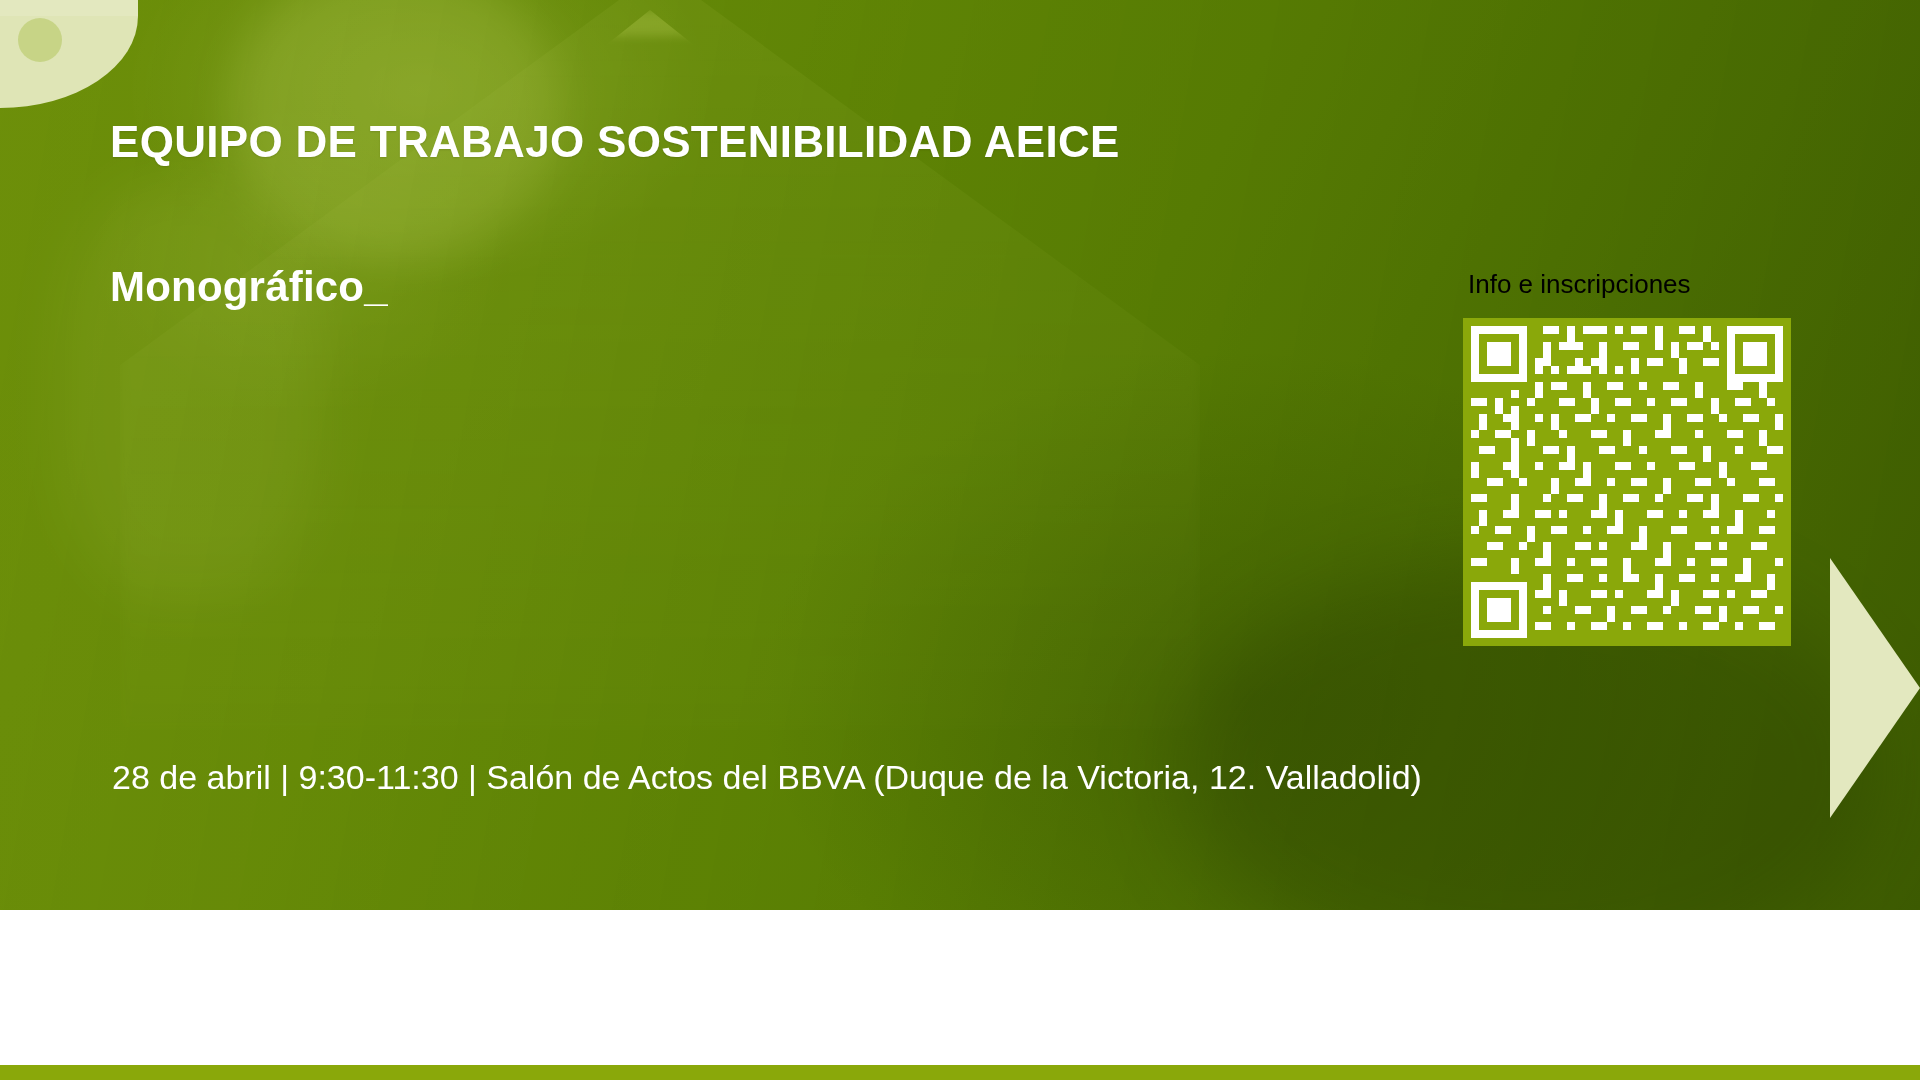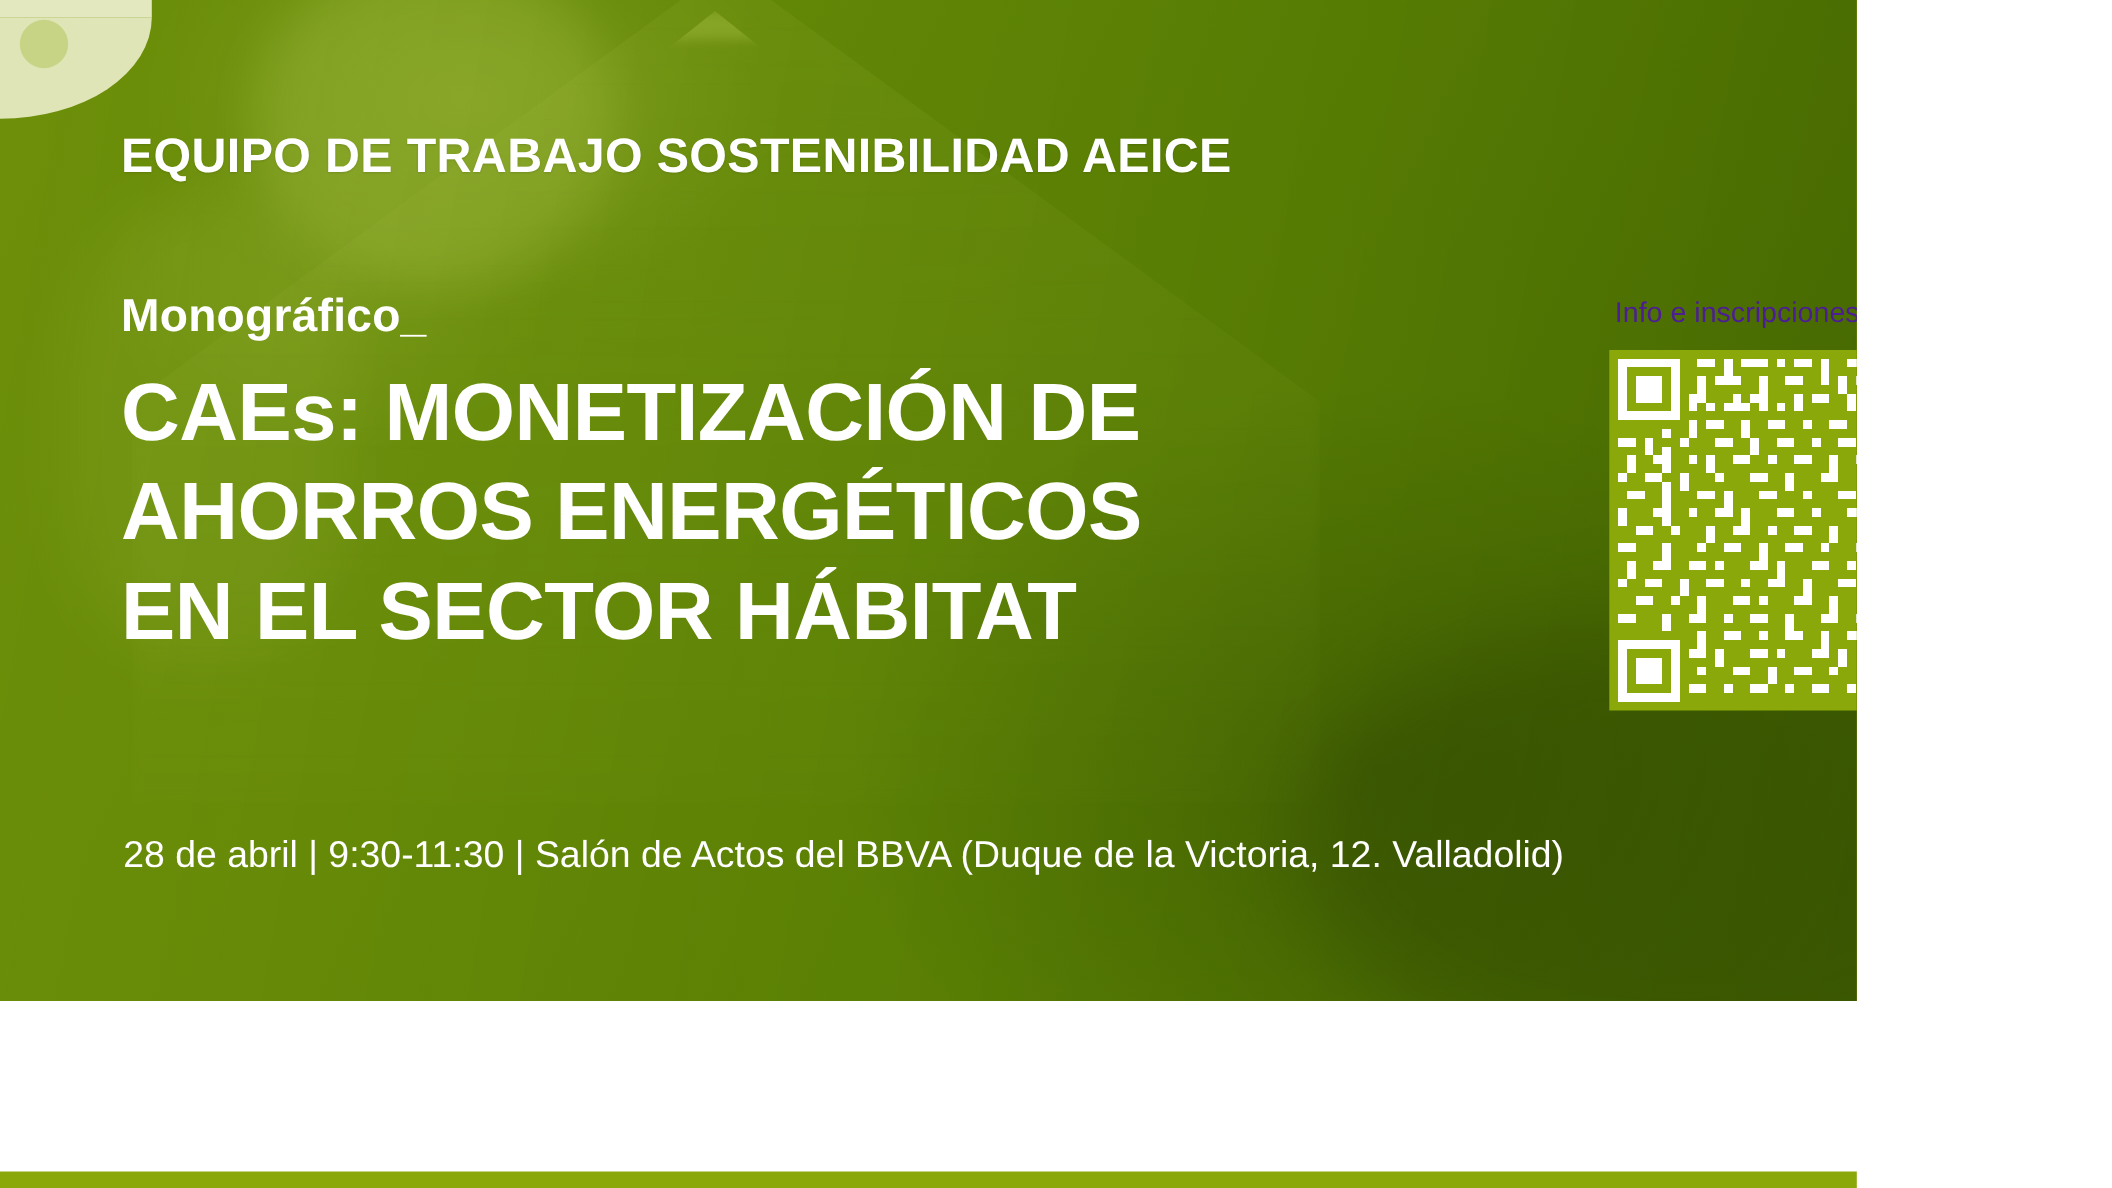--- a/index.html
+++ b/index.html
@@ -9,21 +9,21 @@
   }
   body {
     width: 1920px;
     height: 1080px;
     overflow: hidden;
     font-family: "Liberation Sans", sans-serif;
   }
 
   .poster {
     position: relative;
-    width: 1688px;
+    width: 1920px;
     height: 1080px;
     overflow: hidden;
     background: #ffffff;
   }
 
   
   .hero {
     position: absolute;
     left: 0;
     top: 0;
@@ -192,21 +192,21 @@
     font-size: 34px;
     font-weight: normal;
     white-space: nowrap;
   }
 
   
   .qr-label {
     position: absolute;
     left: 1468px;
     top: 269px;
-    color: #4c1d95;
+    color: #000000;
     font-size: 26px;
     white-space: nowrap;
   }
   .qr-box {
     position: absolute;
     left: 1463px;
     top: 318px;
     width: 328px;
     height: 328px;
   }
@@ -254,25 +254,20 @@
     <div class="side-chevron">
       <svg width="90" height="260" viewBox="0 0 90 260" xmlns="http://www.w3.org/2000/svg">
         <polygon points="0,0 90,130 0,260" fill="#e3e8bf"></polygon>
       </svg>
     </div>
 
     <div class="kicker">EQUIPO DE TRABAJO SOSTENIBILIDAD AEICE</div>
 
     <div class="mono">Monográfico_</div>
 
-    <div class="title">
-      <span class="line">CAEs: MONETIZACIÓN DE</span>
-      <span class="line">AHORROS ENERGÉTICOS</span>
-      <span class="line">EN EL SECTOR HÁBITAT</span>
-    </div>
 
     <div class="details">28 de abril | 9:30-11:30 | Salón de Actos del BBVA (Duque de la Victoria, 12. Valladolid)</div>
 
     <div class="qr-label">Info e inscripciones</div>
 
     <div class="qr-box">
       <svg width="328" height="328" viewBox="0 0 41 41" shape-rendering="crispEdges" xmlns="http://www.w3.org/2000/svg">
         <rect x="0" y="0" width="41" height="41" fill="#8aa80a"></rect>
         <g fill="#ffffff">
 

